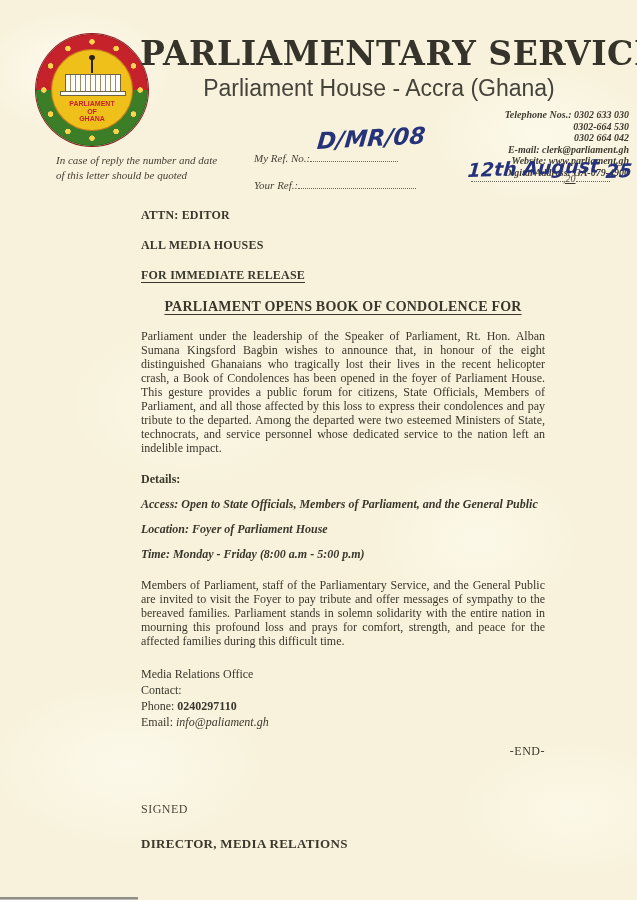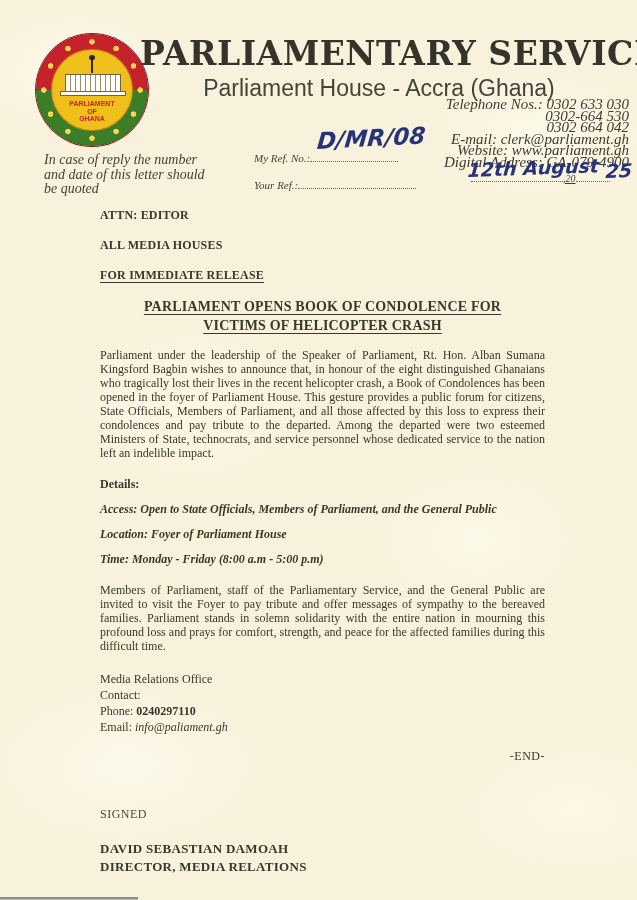--- a/index.html
+++ b/index.html
@@ -57,43 +57,43 @@
   }
   .logo-text{position:absolute;left:0;right:0;top:51px;color:#c5222b;font-family:"Liberation Sans",sans-serif;
     font-weight:bold;font-size:7px;line-height:7.5px;letter-spacing:0;}
   .title-wrap{position:absolute;left:140px;top:36px;width:478px;text-align:center;}
   .org-name{
     font-family:"DejaVu Serif", serif;font-weight:bold;font-size:33px;line-height:36px;
     color:#35332a;letter-spacing:0.5px;white-space:nowrap;
   }
   .subtitle{font-family:"Liberation Sans",sans-serif;font-size:23px;color:#45423a;margin-top:3px;}
   .contact-block{
-    position:absolute;right:8px;top:99px;text-align:right;
-    font-style:italic;font-size:15px;line-height:11.6px;color:#3f3b31;font-weight:normal;
+    position:absolute;right:8px;top:109px;text-align:right;
+    font-style:italic;font-size:10px;line-height:11.6px;color:#3f3b31;font-weight:bold;
   }
   .reply-note{
-    position:absolute;left:44px;top:153px;width:172px;
-    font-style:italic;font-size:14px;line-height:14.5px;color:#454135;
+    position:absolute;left:56px;top:153px;width:172px;
+    font-style:italic;font-size:11px;line-height:14.5px;color:#454135;
   }
   .refs{position:absolute;left:254px;top:152px;font-style:italic;font-size:11px;color:#454135;}
   .ref-row{position:relative;margin-bottom:15px;white-space:nowrap;}
   .dotline{display:inline-block;border-bottom:1.5px dotted #6b675c;height:9px;}
   .hand{
     font-family:"DejaVu Sans",sans-serif;font-style:italic;font-weight:bold;color:#26337a;
     transform-origin:left bottom;white-space:nowrap;
   }
   .myref-hand{position:absolute;left:62px;top:-24px;font-size:23px;transform:rotate(-3deg) skewX(-8deg);}
   .date-block{position:absolute;right:8px;top:168px;width:158px;white-space:nowrap;text-decoration:underline;}
   .date-dots1{width:92px;}
   .date-dots2{width:34px;}
   .date-printed{font-style:italic;font-size:10px;color:#454135;}
   .date-hand{position:absolute;left:-4px;top:-9px;font-size:19px;transform:rotate(-2deg) skewX(-6deg);}
   .year-hand{position:absolute;right:-2px;top:-8px;font-size:19px;transform:rotate(-2deg) skewX(-6deg);}
   
-  .body{padding:0 92px 0 100px;font-size:12px;line-height:14px;color:#3a372c;}
+  .body{padding:0 92px 0 100px;font-size:12px;line-height:14px;color:#3a372c;margin-left:41px;}
   .attn-line{font-weight:bold;margin-bottom:16px;letter-spacing:0.2px;}
   .attn-first{margin-top:8px;}
   .release-tag{font-weight:bold;text-decoration:underline;text-underline-offset:3px;margin-bottom:15px;letter-spacing:0.2px;}
   .headline{text-align:center;font-weight:bold;font-size:14px;line-height:19px;margin-bottom:13px;letter-spacing:0.2px;}
   .headline span{text-decoration:underline;text-underline-offset:3px;}
   .para{text-align:justify;margin:0 0 14px 0;}
   .details-label{font-weight:bold;margin:17px 0 0 0;}
   .detail-line{font-weight:bold;font-style:italic;margin-top:11px;}
   .para2{margin-top:17px;}
   .contact-sec{margin-top:18px;line-height:16px;}
@@ -161,21 +161,20 @@
   </div>
 
   <div class="body">
 
     <div class="attn-line attn-first">ATTN: EDITOR</div>
     <div class="attn-line">ALL MEDIA HOUSES</div>
     <div class="release-tag">FOR IMMEDIATE RELEASE</div>
 
     <div class="headline">
       <span>PARLIAMENT OPENS BOOK OF CONDOLENCE FOR</span><br>
-      <span>VICTIMS OF HELICOPTER CRASH</span>
     </div>
 
     <p class="para">Parliament under the leadership of the Speaker of Parliament, Rt. Hon. Alban Sumana Kingsford Bagbin wishes to announce that, in honour of the eight distinguished Ghanaians who tragically lost their lives in the recent helicopter crash, a Book of Condolences has been opened in the foyer of Parliament House. This gesture provides a public forum for citizens, State Officials, Members of Parliament, and all those affected by this loss to express their condolences and pay tribute to the departed. Among the departed were two esteemed Ministers of State, technocrats, and service personnel whose dedicated service to the nation left an indelible impact.</p>
 
     <div class="details-label">Details:</div>
     <div class="detail-line">Access: Open to State Officials, Members of Parliament, and the General Public</div>
     <div class="detail-line">Location: Foyer of Parliament House</div>
     <div class="detail-line">Time: Monday - Friday (8:00 a.m - 5:00 p.m)</div>
 
     <p class="para para2">Members of Parliament, staff of the Parliamentary Service, and the General Public are invited to visit the Foyer to pay tribute and offer messages of sympathy to the bereaved families. Parliament stands in solemn solidarity with the entire nation in mourning this profound loss and prays for comfort, strength, and peace for the affected families during this difficult time.</p>
@@ -185,21 +184,20 @@
       <div>Contact:</div>
       <div><span>Phone: </span><span class="phone-val">0240297110</span></div>
       <div><span>Email: </span><span class="email-val">info@paliament.gh</span></div>
     </div>
 
     <div class="end-marker">-END-</div>
 
     <div class="signed">SIGNED</div>
 
     <div class="signatory">
-      <div>DAVID SEBASTIAN DAMOAH</div>
       <div>DIRECTOR, MEDIA RELATIONS</div>
     </div>
 
   </div>
 
   <div class="bottom-strip"></div>
 
 </div>
 
 </body></html>

